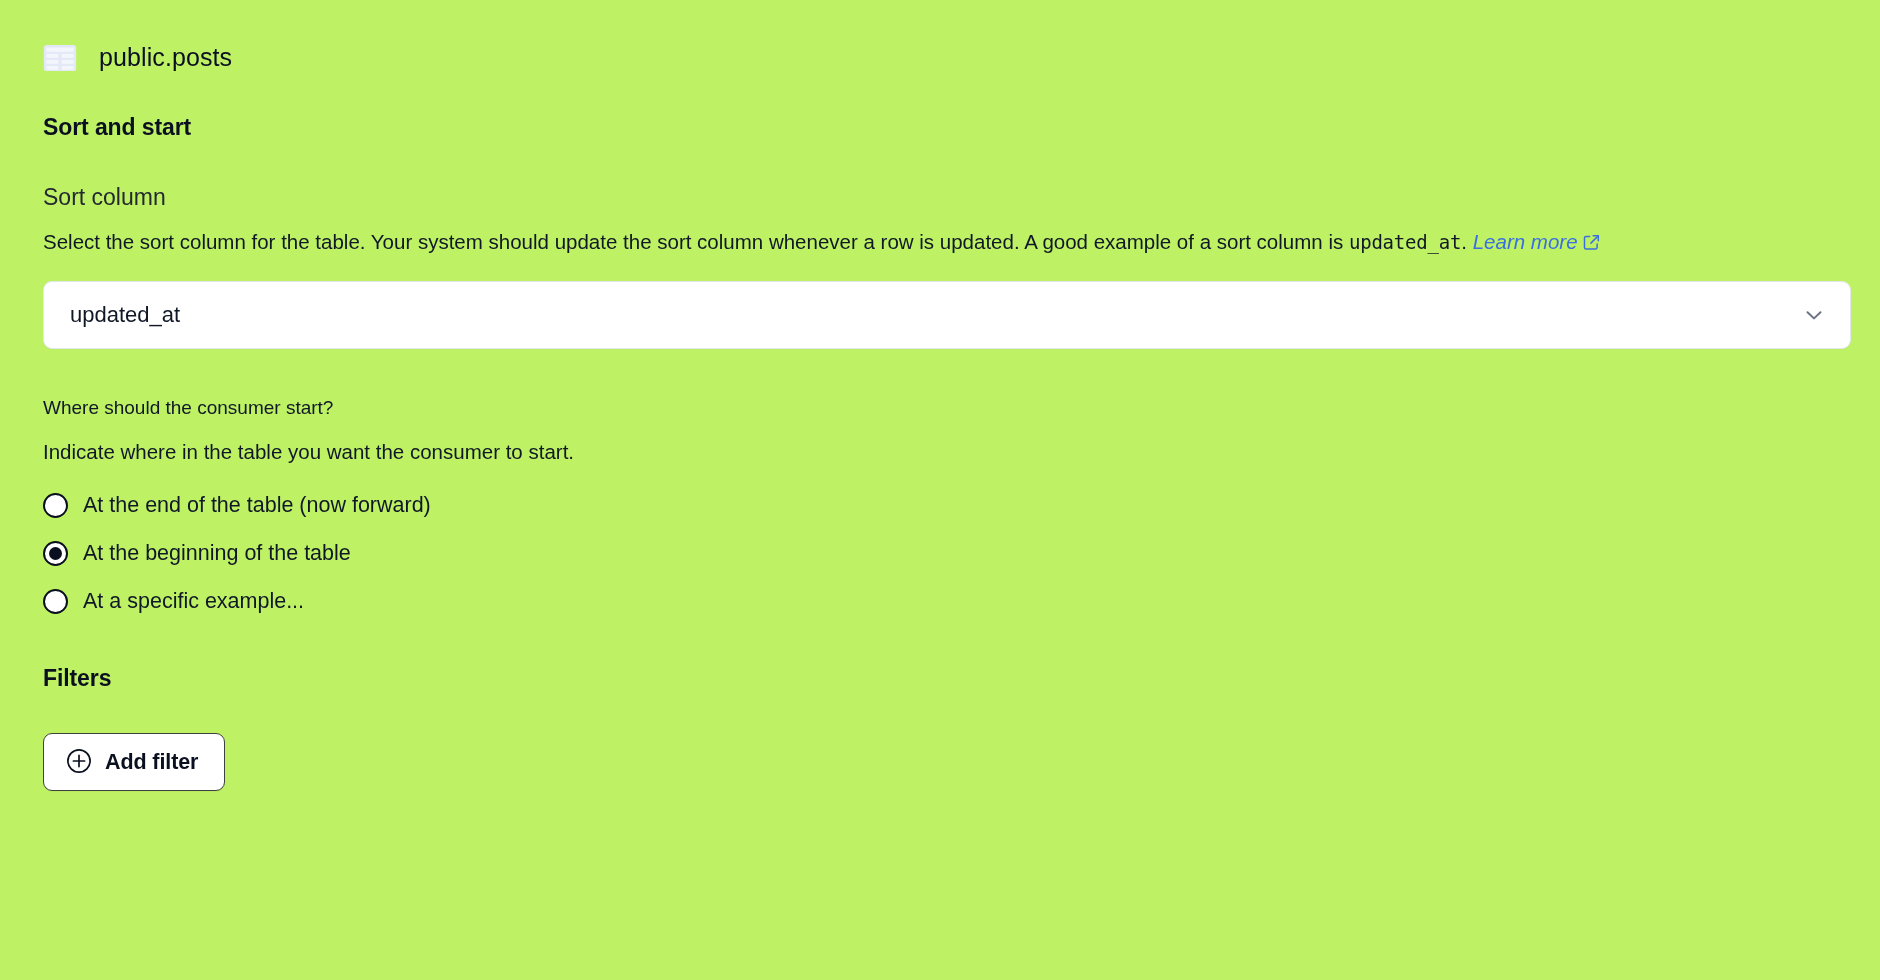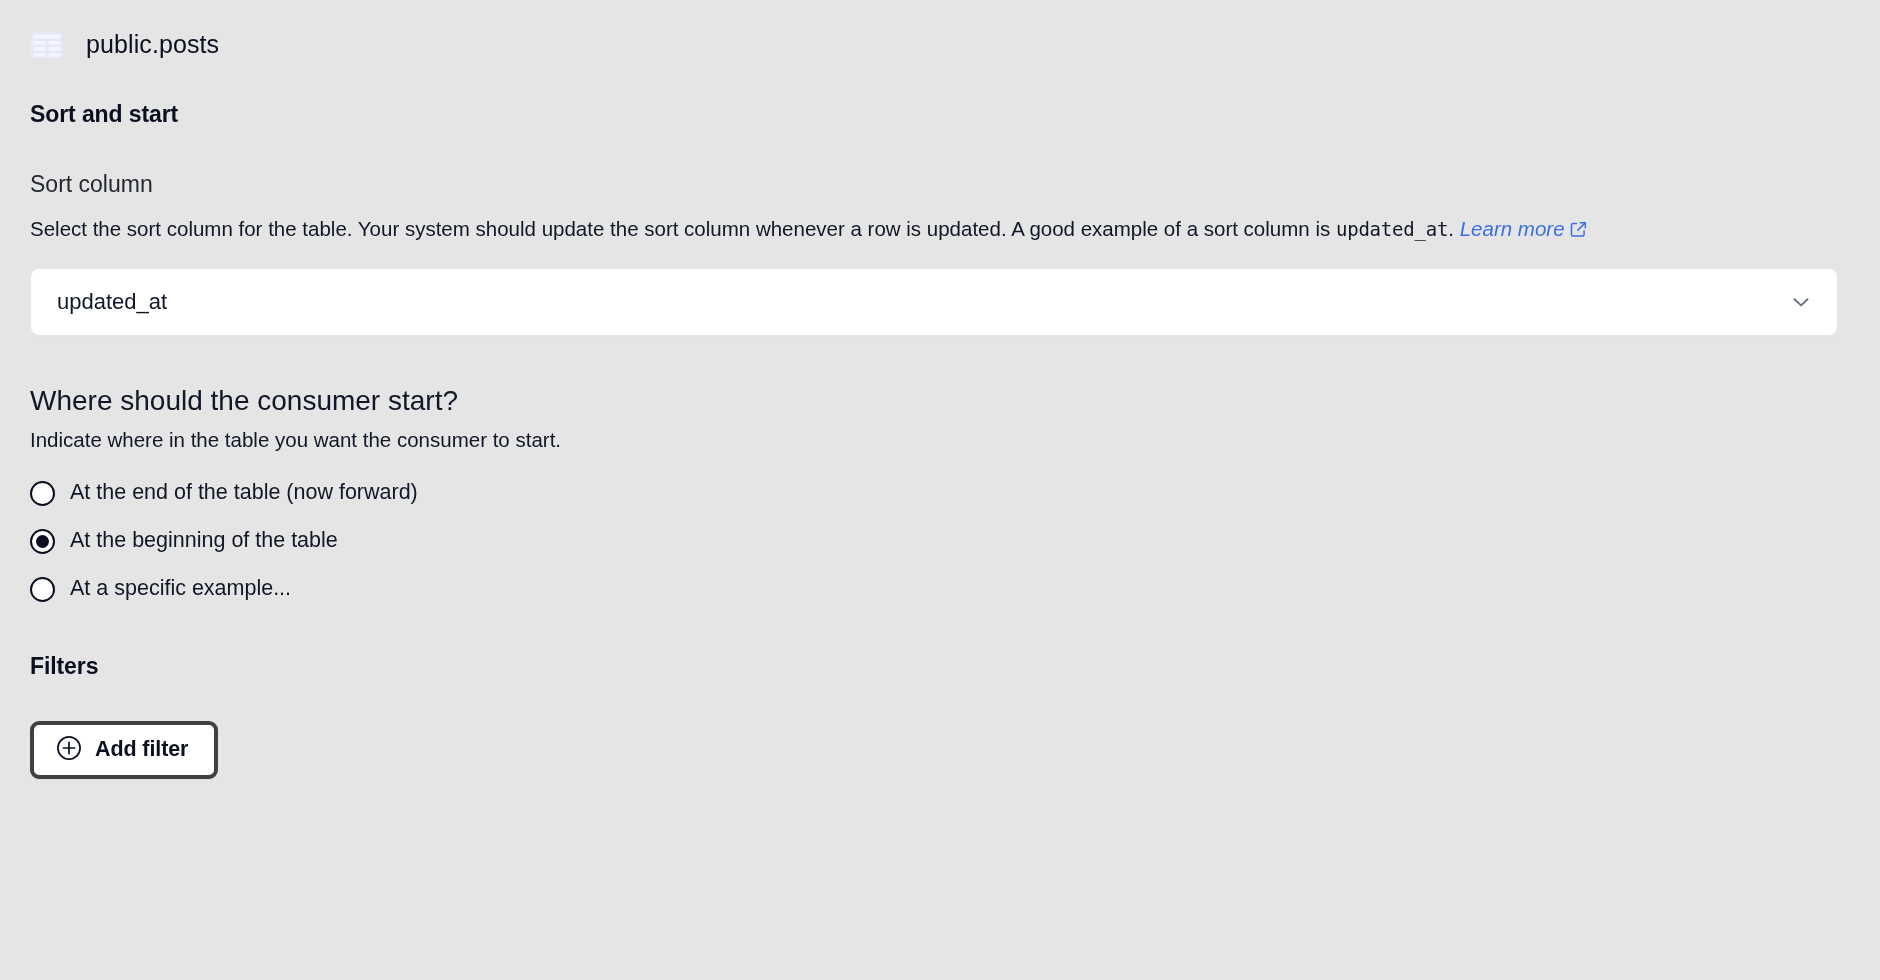--- a/index.html
+++ b/index.html
@@ -10,22 +10,22 @@
     height: 980px;
     background: #ffffff;
     font-family: "Liberation Sans", sans-serif;
     -webkit-font-smoothing: antialiased;
   }
 
   .page {
     position: relative;
     width: 1880px;
     height: 980px;
-    background: #e5e5e5;
-    padding: 0;
+    background: #bef264;
+    padding: 13px;
     overflow: hidden;
   }
 
   
   .table-header {
     display: flex;
     align-items: center;
     gap: 22px;
     padding: 26px 0 0 30px;
     height: 64px;
@@ -116,30 +116,30 @@
     color: #101726;
     font-weight: 400;
   }
   .chev {
     flex: 0 0 auto;
     display: block;
   }
 
   
   .subhead {
-    font-size: 28px;
+    font-size: 19px;
     font-weight: 400;
     color: #101726;
     margin-top: 48px;
     line-height: 1.2;
   }
   p.sub-help {
     font-size: 20.5px;
     color: #101726;
-    margin: 9px 0 0 0;
+    margin: 19px 0 0 0;
     line-height: 1.3;
   }
   .radio-list {
     margin-top: 16px;
   }
   .radio-row {
     display: flex;
     align-items: center;
     gap: 15px;
     height: 48px;
@@ -176,21 +176,21 @@
     margin-top: 40px;
   }
   .add-filter-btn {
     margin-top: 40px;
     display: inline-flex;
     align-items: center;
     gap: 13px;
     height: 58px;
     padding: 0 26px 0 22px;
     background: #ffffff;
-    border: 4px solid #404040;
+    border: 1px solid #404040;
     border-radius: 9px;
     cursor: pointer;
     box-shadow: 0 1px 1px rgba(16,24,40,0.03);
   }
   .add-filter-label {
     font-size: 21.5px;
     font-weight: 600;
     color: #0b1020;
     letter-spacing: -0.1px;
   }

